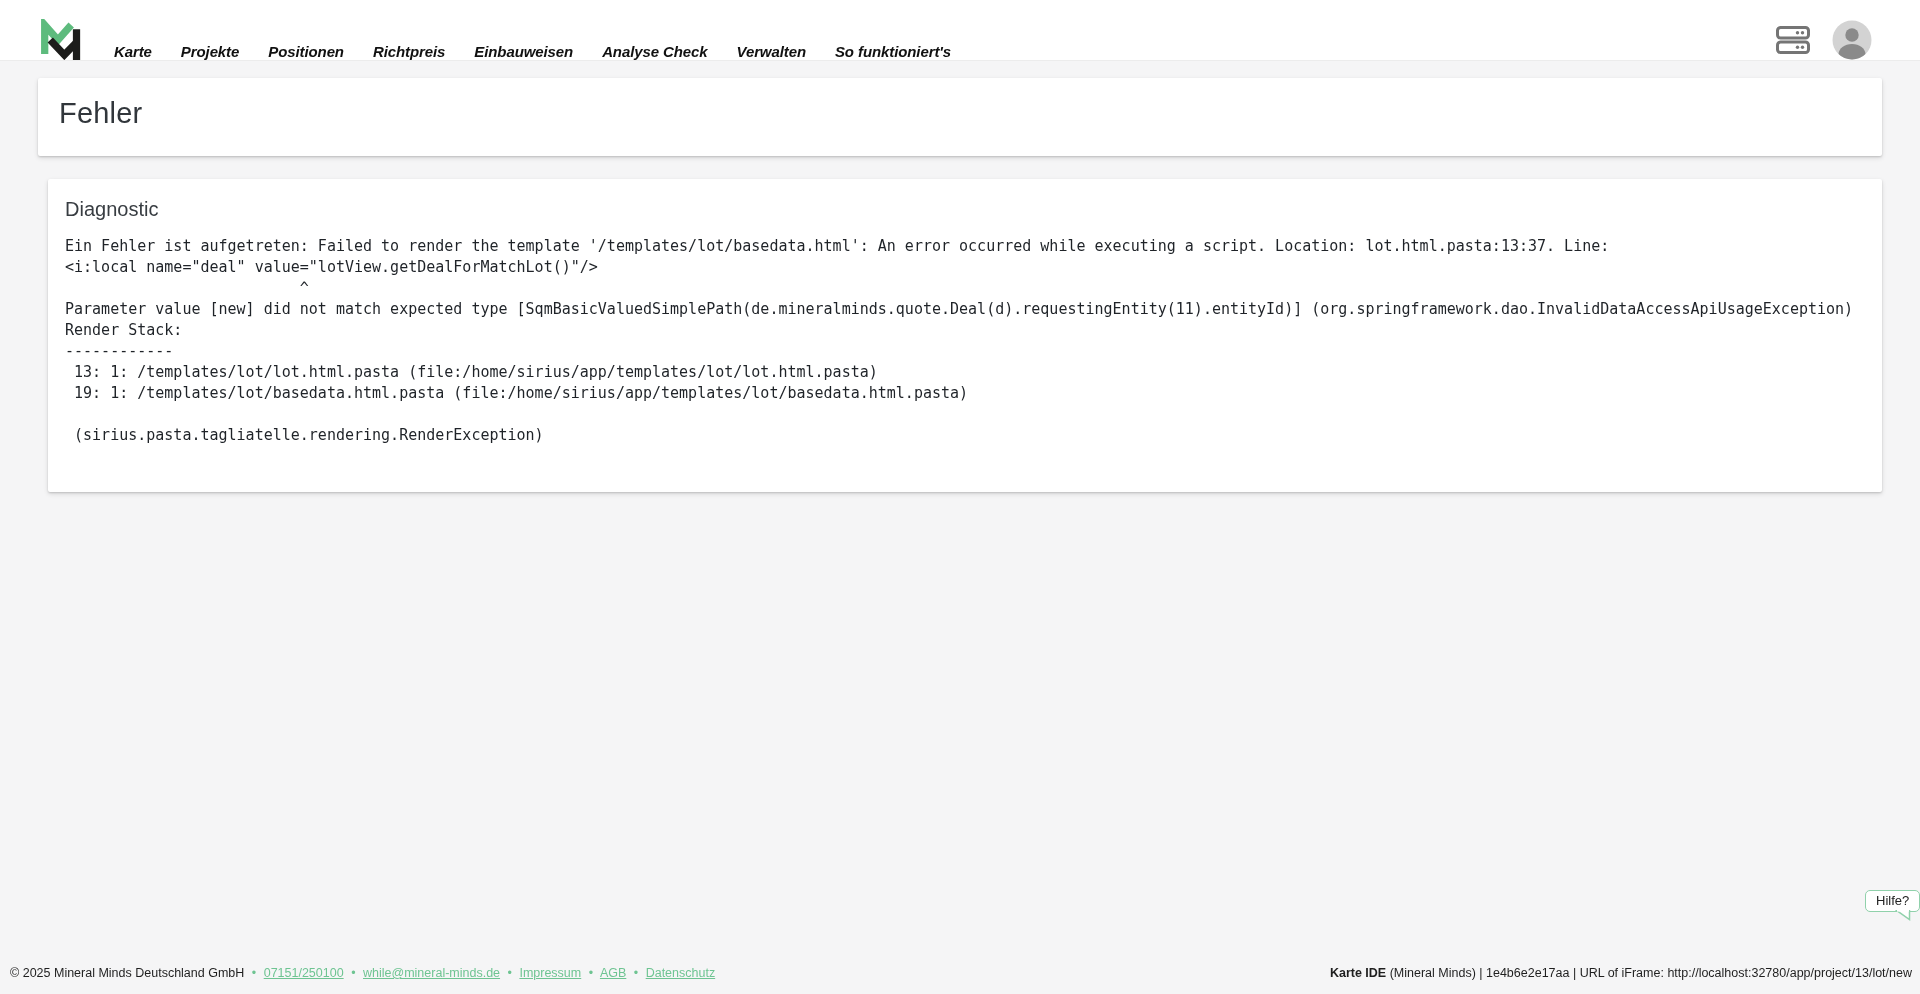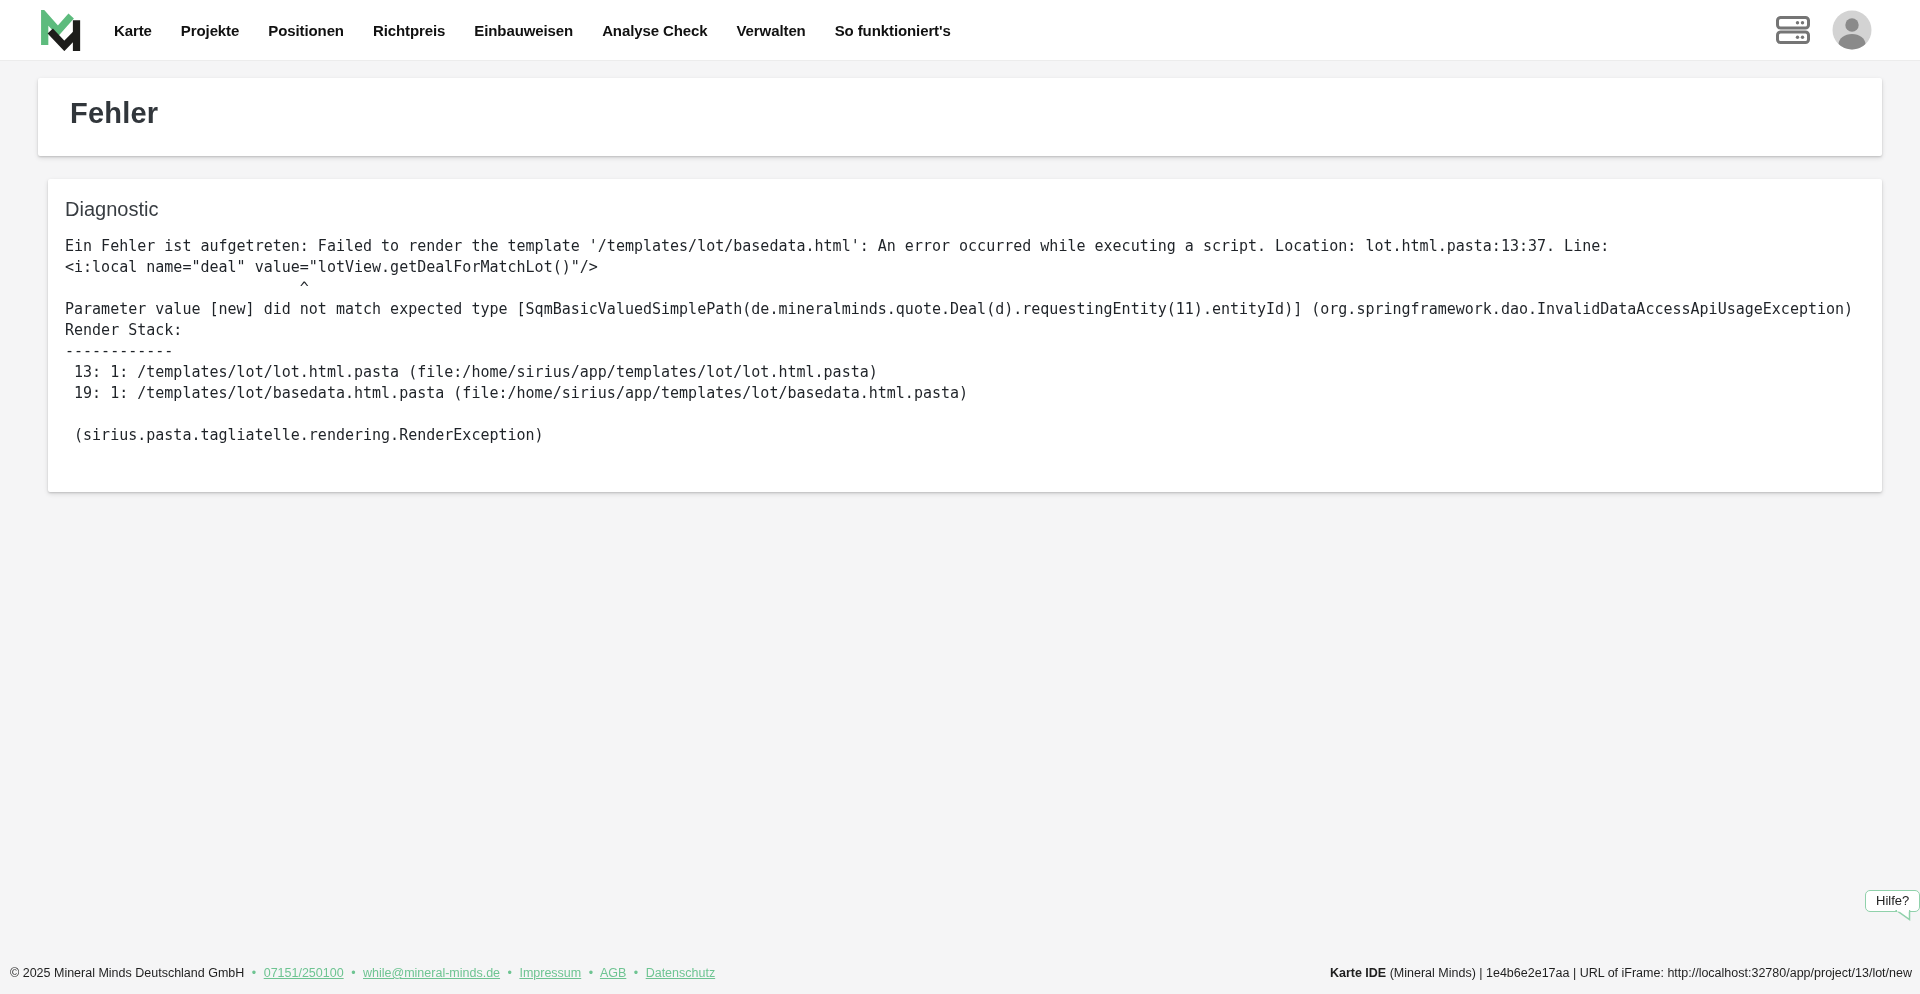--- a/index.html
+++ b/index.html
@@ -8,46 +8,46 @@
     width:1920px; height:994px;
     position:relative; overflow:hidden;
     background: var(--page-bg, #f5f5f6);
     font-family: "Liberation Sans", sans-serif;
     color:#1d1d1d;
   }
 
   
   .header {
     height:61px; background:#fff;
-    display:flex; align-items:center;
+    display:flex; align-items:flex-end;
     padding:0 48px 0 38px;
     border-bottom:1px solid #ececec;
-    position:relative; z-index:2;
+    position:relative; z-index:2;font-style:italic;
   }
   .logo { display:flex; align-items:center; cursor:pointer; }
   .nav { display:flex; align-items:center; gap:29px; margin-left:31px; }
   .nav-item {
     font-size:15px; font-weight:700; color:#111; letter-spacing:-0.1px;
     cursor:pointer; white-space:nowrap;
   }
   .header-spacer { flex:1; }
   .header-icons { display:flex; align-items:center; gap:22px; }
   .icon-btn { cursor:pointer; display:flex; align-items:center; }
   .cr-stroke { stroke: var(--icon-gray,#757575); fill:#fff; }
   .cr-fill   { fill: var(--icon-gray,#757575); }
 
   
   .card {
     background:#fff; margin:0 38px; border-radius:2px;
     box-shadow:0 1px 2px rgba(0,0,0,0.14), 0 2px 5px rgba(0,0,0,0.12);
   }
   .card-error { margin-top:17px; padding:10px 17px 16px; }
   .page-title {
-    font-size:29px; font-weight:700; color:#31363b;
-    margin:9px 15px 10px; letter-spacing:0.2px;
+    font-size:29px; font-weight:400; color:#31363b;
+    margin:9px 4px 10px; letter-spacing:0.2px;
   }
   .card-diagnostic { margin-top:23px; padding:13px 17px 46px;margin-left:48px; }
   .diag-title { font-size:20px; font-weight:400; color:#383d42; margin:6px 0 15px; }
   .diag-pre {
     margin:0; font-family:"DejaVu Sans Mono", monospace;
     font-size:15px; line-height:21px; color:#1f2328; white-space:pre;
   }
 
   
   .help-tooltip {

